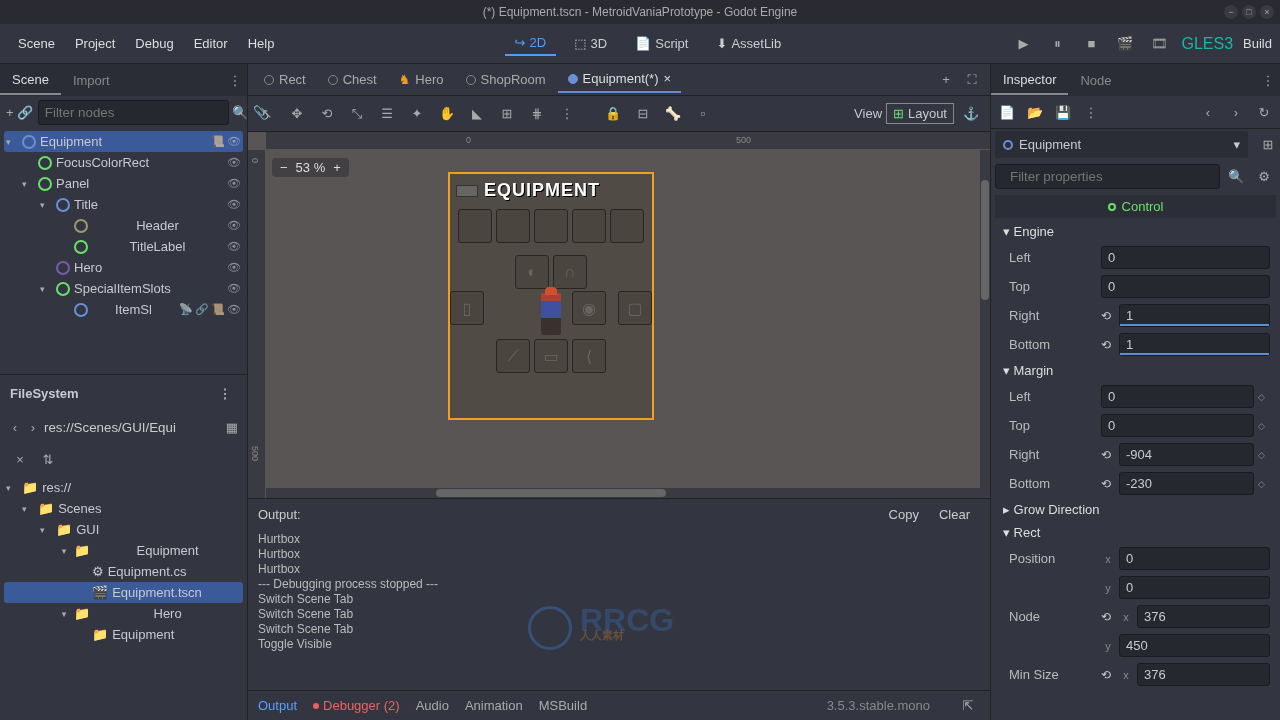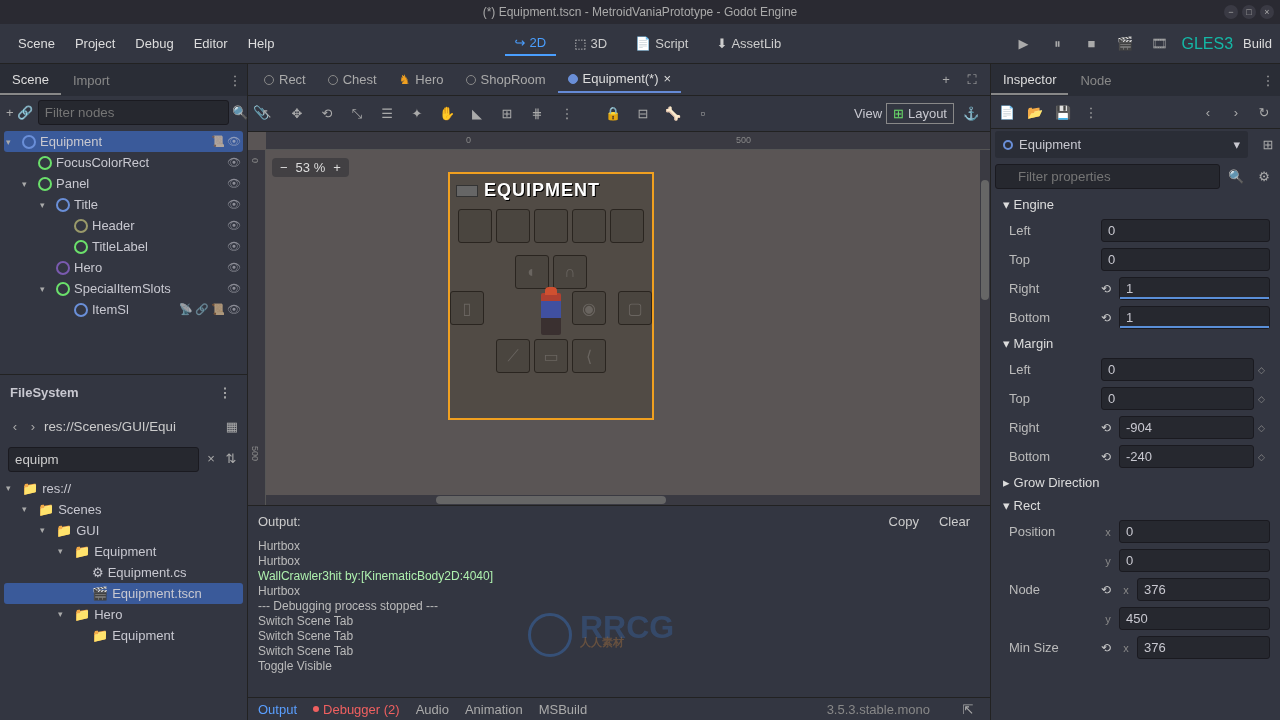--- a/index.html
+++ b/index.html
@@ -24,21 +24,21 @@
 .panel-tool input { flex: 1; background: #26282f; border: 1px solid #1a1a20; color: #888; padding: 4px 6px; border-radius: 3px; }
 .btn-ico { width: 24px; height: 24px; display: flex; align-items: center; justify-content: center; color: #aaa; cursor: pointer; }
 .tree { flex: 1; overflow: auto; padding: 2px 4px; }
 .tree-item { display: flex; align-items: center; padding: 3px 2px; gap: 4px; }
 .tree-item.sel { background: #3a5a9a; border-radius: 3px; }
 .tree-item .exp { width: 12px; font-size: 9px; color: #aaa; }
 .tree-item .nic { width: 14px; height: 14px; border-radius: 2px; }
 .tree-item .lbl { flex: 1; white-space: nowrap; overflow: hidden; }
 .tree-item .act { display: flex; gap: 2px; }
 .tree-item .act span { width: 14px; opacity: 0.6; font-size: 11px; }
-.ind1 { padding-left: 18px; align-items: center; } .ind2 { padding-left: 36px; } .ind3 { padding-left: 54px; } .ind4 { padding-left: 72px; }
+.ind1 { padding-left: 18px; align-items: center; } .ind2 { padding-left: 36px; } .ind3 { padding-left: 54px; text-align: center; } .ind4 { padding-left: 72px; }
 .fs-head { padding: 6px 10px; font-weight: bold; border-top: 1px solid #222; display: flex; align-items: center; }
 .fs-path { display: flex; align-items: center; gap: 4px; padding: 4px 8px; }
 .fs-path input { flex: 1; background: transparent; border: none; color: #ccc; }
 .fs-search { display: flex; padding: 4px 8px; gap: 4px; }
 .fs-search input { flex: 1; background: #26282f; border: 1px solid #1a1a20; color: #ccc; padding: 4px 6px; border-radius: 3px; }
 .center-col { flex: 1; display: flex; flex-direction: column; }
 .doc-tabs { display: flex; align-items: center; background: #333641; height: 32px; padding: 0 6px; gap: 2px; border-bottom: 1px solid #222; }
 .doc-tabs .dtab { padding: 5px 10px; display: flex; align-items: center; gap: 5px; color: #aaa; }
 .doc-tabs .dtab .circle { width: 10px; height: 10px; border: 1.5px solid #888; border-radius: 50%; }
 .doc-tabs .dtab.active { border-bottom: 2px solid #658ad6; color: #ddd; }
@@ -64,32 +64,32 @@
 .scroll-h { position: absolute; bottom: 0; left: 18px; right: 0; height: 10px; background: #3a3a42; }
 .scroll-h .thumb { position: absolute; left: 170px; width: 230px; height: 8px; top: 1px; background: #666; border-radius: 4px; }
 .scroll-v { position: absolute; right: 0; top: 18px; bottom: 10px; width: 10px; background: #3a3a42; }
 .scroll-v .thumb { position: absolute; top: 30px; height: 120px; width: 8px; left: 1px; background: #666; border-radius: 4px; }
 .output { background: #333641; border-top: 1px solid #222; }
 .out-head { display: flex; align-items: center; padding: 4px 10px; }
 .out-head .lbl { flex: 1; color: #ccc; }
 .out-head .b { padding: 4px 10px; color: #ccc; cursor: pointer; }
 .out-body { padding: 2px 10px; font-family: monospace; font-size: 12px; line-height: 15px; color: #bbb; height: 160px; overflow: hidden; }
 .out-body .g { color: #aef0ae; }
-.bottom-tabs { display: flex; align-items: center; height: 23px; padding: 0 10px; gap: 16px; border-top: 1px solid #222; }
+.bottom-tabs { display: flex; align-items: center; height: 30px; padding: 0 10px; gap: 16px; border-top: 1px solid #222; }
 .bottom-tabs .bt { color: #aaa; }
 .bottom-tabs .bt.active { color: #5a9fff; }
 .bottom-tabs .bt.err { color: #f06060; display: flex; align-items: center; gap: 4px; }
 .bottom-tabs .dot { width: 6px; height: 6px; background: #f06060; border-radius: 50%; }
 .bottom-tabs .ver { margin-left: auto; margin-right: 10px; color: #888; }
 .right-col { width: 290px; border-left: 1px solid #222; background: #333641; display: flex; flex-direction: column; }
 .insp-tool { display: flex; padding: 4px; gap: 4px; border-bottom: 1px solid #222; }
 .insp-obj { display: flex; align-items: center; gap: 6px; padding: 6px 8px; background: #2a2d36; margin: 2px 4px; border-radius: 3px; }
 .insp-obj .c { width: 10px; height: 10px; border: 2px solid #6a8fd8; border-radius: 50%; }
 .insp-filter { padding: 4px; display: flex; gap: 4px; }
-.insp-filter input { flex: 1; background: #26282f; border: 1px solid #1a1a20; color: #888; padding: 4px 22px; border-radius: 3px; }
+.insp-filter input { flex: 1; background: #26282f; border: 1px solid #1a1a20; color: #888; padding: 4px 14px; border-radius: 3px; }
 .insp-class { text-align: center; padding: 4px; color: #6be06b; display: flex; align-items: center; justify-content: center; gap: 6px; background: #2c2e37; margin: 2px 4px; }
 .insp-body { flex: 1; overflow: auto; padding: 0 4px; }
 .insp-sec { padding: 4px 8px; color: #ddd; display: flex; align-items: center; gap: 4px; }
 .insp-row { display: flex; align-items: center; padding: 3px 6px; }
 .insp-row .k { width: 100px; color: #bbb; padding-left: 8px; }
 .insp-row .v { flex: 1; display: flex; align-items: center; gap: 4px; }
 .insp-row .reset { width: 14px; font-size: 12px; color: #ccc; }
 .insp-row .axis { width: 14px; color: #888; font-size: 11px; text-align: center; }
 .insp-row .num { background: #26282f; border: 1px solid #1a1a20; padding: 3px 6px; border-radius: 3px; flex: 1; position: relative; }
 .insp-row .num .bar { position: absolute; bottom: 0; left: 0; height: 2px; background: #5a8fd8; }
@@ -240,21 +240,20 @@
       <div style="flex:1"></div>
       <span class="btn-ico">⋮</span>
     </div>
     <div class="fs-path">
       <span class="btn-ico">‹</span>
       <span class="btn-ico">›</span>
       <input value="res://Scenes/GUI/Equi" style="">
       <span class="btn-ico">▦</span>
     </div>
     <div class="fs-search">
-      <input value="equipm" style="">
       <span class="btn-ico">×</span>
       <span class="btn-ico">⇅</span>
     </div>
     <div class="tree" id="fs-tree">
         <div class="tree-item ind0">
           <span class="exp">▾</span>
           <span>📁</span>
           <span class="lbl">res://</span>
         </div>
         <div class="tree-item ind1">
@@ -411,21 +410,20 @@
         <span class="b">Copy</span>
         <span class="b">Clear</span>
       </div>
       <div class="out-body" id="out-body" style="position:relative">
         <div class="wm">
             <div class="logo"></div>
             <div>RRCG<span class="sub">人人素材</span></div>
           </div>
       <div>Hurtbox</div>
           <div>Hurtbox</div>
-          <div class="g">WallCrawler3hit by:[KinematicBody2D:4040]</div>
           <div>Hurtbox</div>
           <div>--- Debugging process stopped ---</div>
           <div>Switch Scene Tab</div>
           <div>Switch Scene Tab</div>
           <div>Switch Scene Tab</div>
           <div>Toggle Visible</div>
         </div>
     </div>
     <div class="bottom-tabs">
       <span class="bt active">Output</span>
@@ -465,20 +463,24 @@
           <span style="flex:1"></span>
           <span>▾</span>
         </div>
       <span class="btn-ico">⊞</span>
     </div>
     <div class="insp-filter">
       <input placeholder="Filter properties" style="">
       <span class="btn-ico">🔍</span>
       <span class="btn-ico">⚙</span>
     </div>
+    <div class="insp-class">
+        <span style="width:8px;height:8px;border:2px solid #6be06b;border-radius:50%"></span>
+        <span>Control</span>
+      </div>
     <div class="insp-body" id="insp-body">
         <div class="insp-sec">
           <span>▾</span>
           <span>Engine</span>
         </div>
         <div class="insp-row">
           <span class="k">Left</span>
           <div class="v">
             <div class="num">0<div class="bar" style="width:0%"></div></div>
           </div>
@@ -526,21 +528,21 @@
           <div class="v">
             <span class="reset">⟲</span>
             <div class="num">-904</div>
             <span class="spin">◇</span>
           </div>
         </div>
         <div class="insp-row">
           <span class="k">Bottom</span>
           <div class="v">
             <span class="reset">⟲</span>
-            <div class="num">-240</div>
+            <div class="num">-230</div>
             <span class="spin">◇</span>
           </div>
         </div>
         <div class="insp-sec">
           <span>▸</span>
           <span>Grow Direction</span>
         </div>
         <div class="insp-sec">
           <span>▾</span>
           <span>Rect</span>

